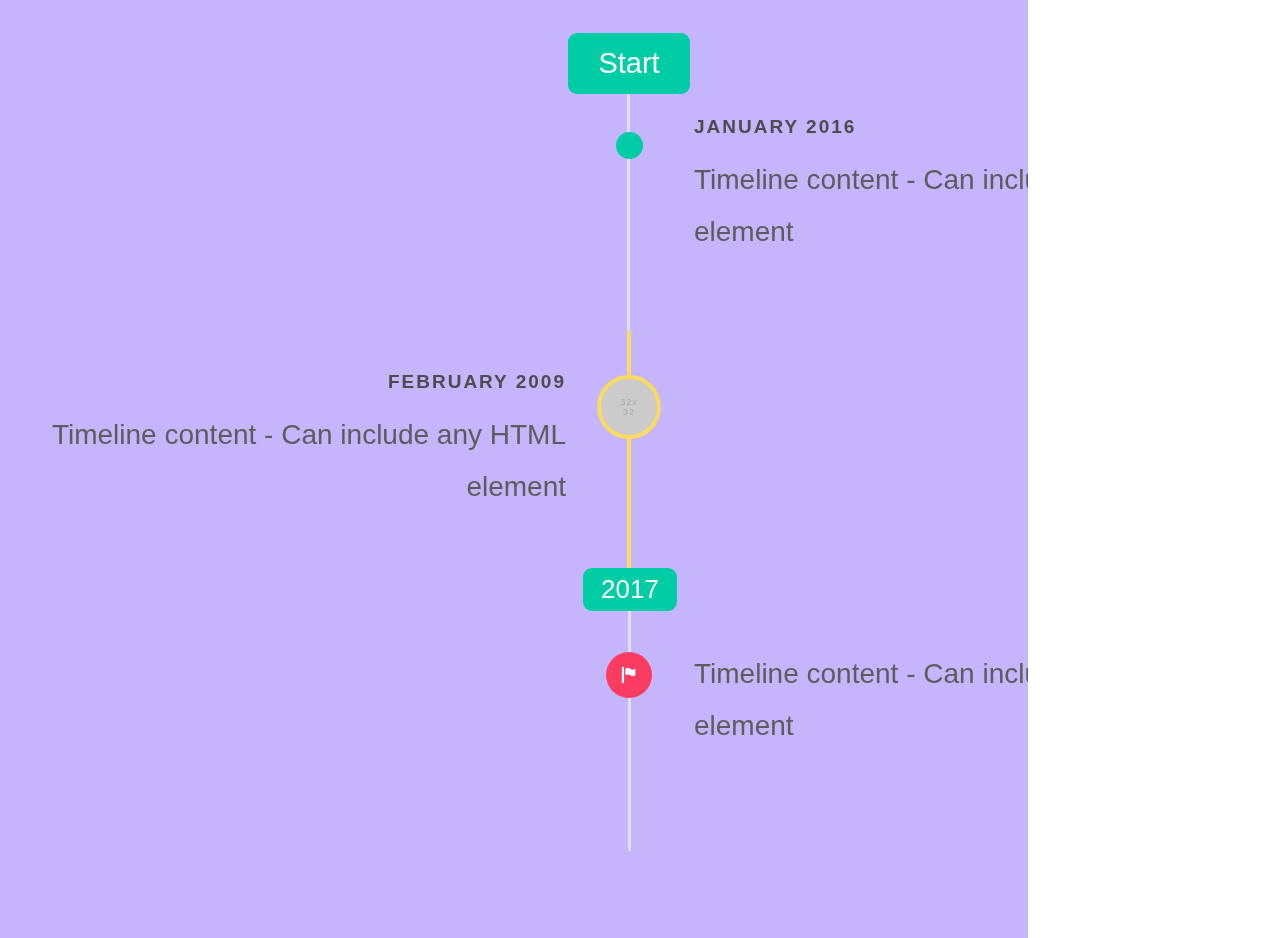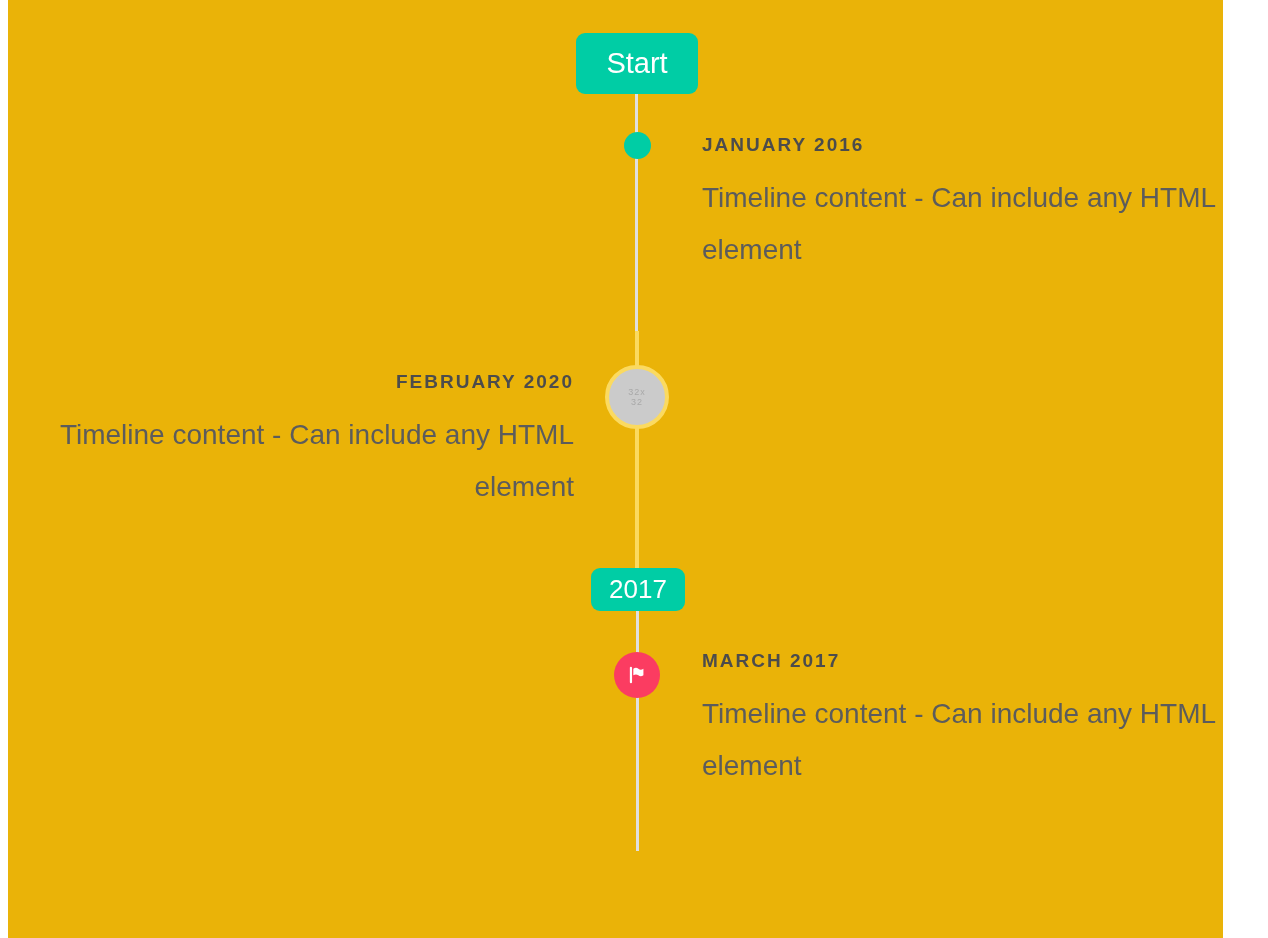--- a/index.html
+++ b/index.html
@@ -1,23 +1,22 @@
 <!DOCTYPE html>
 <html><head>
 <meta charset="utf-8">
 <style>
   html, body { margin: 0; padding: 0; background: #ffffff; }
   .stage {
     position: relative;
-    width: 1215px;
+    width: 1028px;
     height: 938px;
-    background: #eab308;
+    background: #c4b5fd;
     overflow: hidden;
     font-family: "Liberation Sans", sans-serif;
-    margin-left: 8px;
   }
   .line { position: absolute; }
   .line-gray-1 { left: 627px; top: 90px;  width: 3px; height: 241px; background: #e0e0e0; }
   .line-yellow { left: 627px; top: 331px; width: 4px; height: 237px; background: #fbda60; }
   .line-gray-2 { left: 628px; top: 611px; width: 3px; height: 240px; background: #e0e0e0; }
 
   .badge {
     position: absolute;
     background: #00cda5;
     color: #ffffff;
@@ -32,21 +31,21 @@
   .badge-end   { left: 576px; top: 850px; width: 106px; height: 61px; font-size: 29px; }
 
   .marker { position: absolute; z-index: 2; }
   .marker-dot {
     left: 616px; top: 132px;
     width: 27px; height: 27px;
     border-radius: 50%;
     background: #00cda5;
   }
   .marker-image {
-    left: 597px; top: 365px;
+    left: 597px; top: 375px;
     width: 56px; height: 56px;
     border-radius: 50%;
     border: 4px solid #fbda60;
     background: #cbcbcb;
     display: flex;
     align-items: center;
     justify-content: center;
     overflow: hidden;
   }
   .marker-image .ph-text {
@@ -64,21 +63,21 @@
     border-radius: 50%;
     background: #fb3c61;
     display: flex;
     align-items: center;
     justify-content: center;
   }
 
   .entry { position: absolute; width: 530px; }
   .entry-right { text-align: left; }
   .entry-left  { text-align: right; }
-  .entry-1 { left: 694px; top: 132px; }
+  .entry-1 { left: 694px; top: 114px; }
   .entry-2 { left: 36px;  top: 369px; }
   .entry-3 { left: 694px; top: 648px; }
 
   .entry-title {
     font-size: 19px;
     font-weight: bold;
     letter-spacing: 2px;
     color: #4c4c4c;
     line-height: 26px;
     margin-bottom: 14px;
@@ -105,34 +104,33 @@
   <div class="entry entry-right entry-1">
     <div class="entry-title">JANUARY 2016</div>
     <div class="entry-content">Timeline content - Can include any HTML element</div>
   </div>
 
   <div class="marker marker-image">
     <div class="ph-text">32x32</div>
   </div>
 
   <div class="entry entry-left entry-2">
-    <div class="entry-title">FEBRUARY 2020</div>
+    <div class="entry-title">FEBRUARY 2009</div>
     <div class="entry-content">Timeline content - Can include any HTML element</div>
   </div>
 
   <div class="badge badge-year">2017</div>
 
   <div class="marker marker-flag">
     <span style="display:flex;">
       <svg width="22" height="22" viewBox="0 0 24 24" fill="#ffffff">
         <rect x="4.2" y="3" width="2.4" height="18" rx="1.2"></rect>
         <path d="M8 5.2 Q11 3.2 13.5 5.2 Q16 7.2 19 5.2 L19 12.4 Q16 14.4 13.5 12.4 Q11 10.4 8 12.4 Z"></path>
       </svg>
     </span>
   </div>
 
   <div class="entry entry-right entry-3">
-    <div class="entry-title">MARCH 2017</div>
     <div class="entry-content">Timeline content - Can include any HTML element</div>
   </div>
 
 
 </div>
 
 </body></html>

